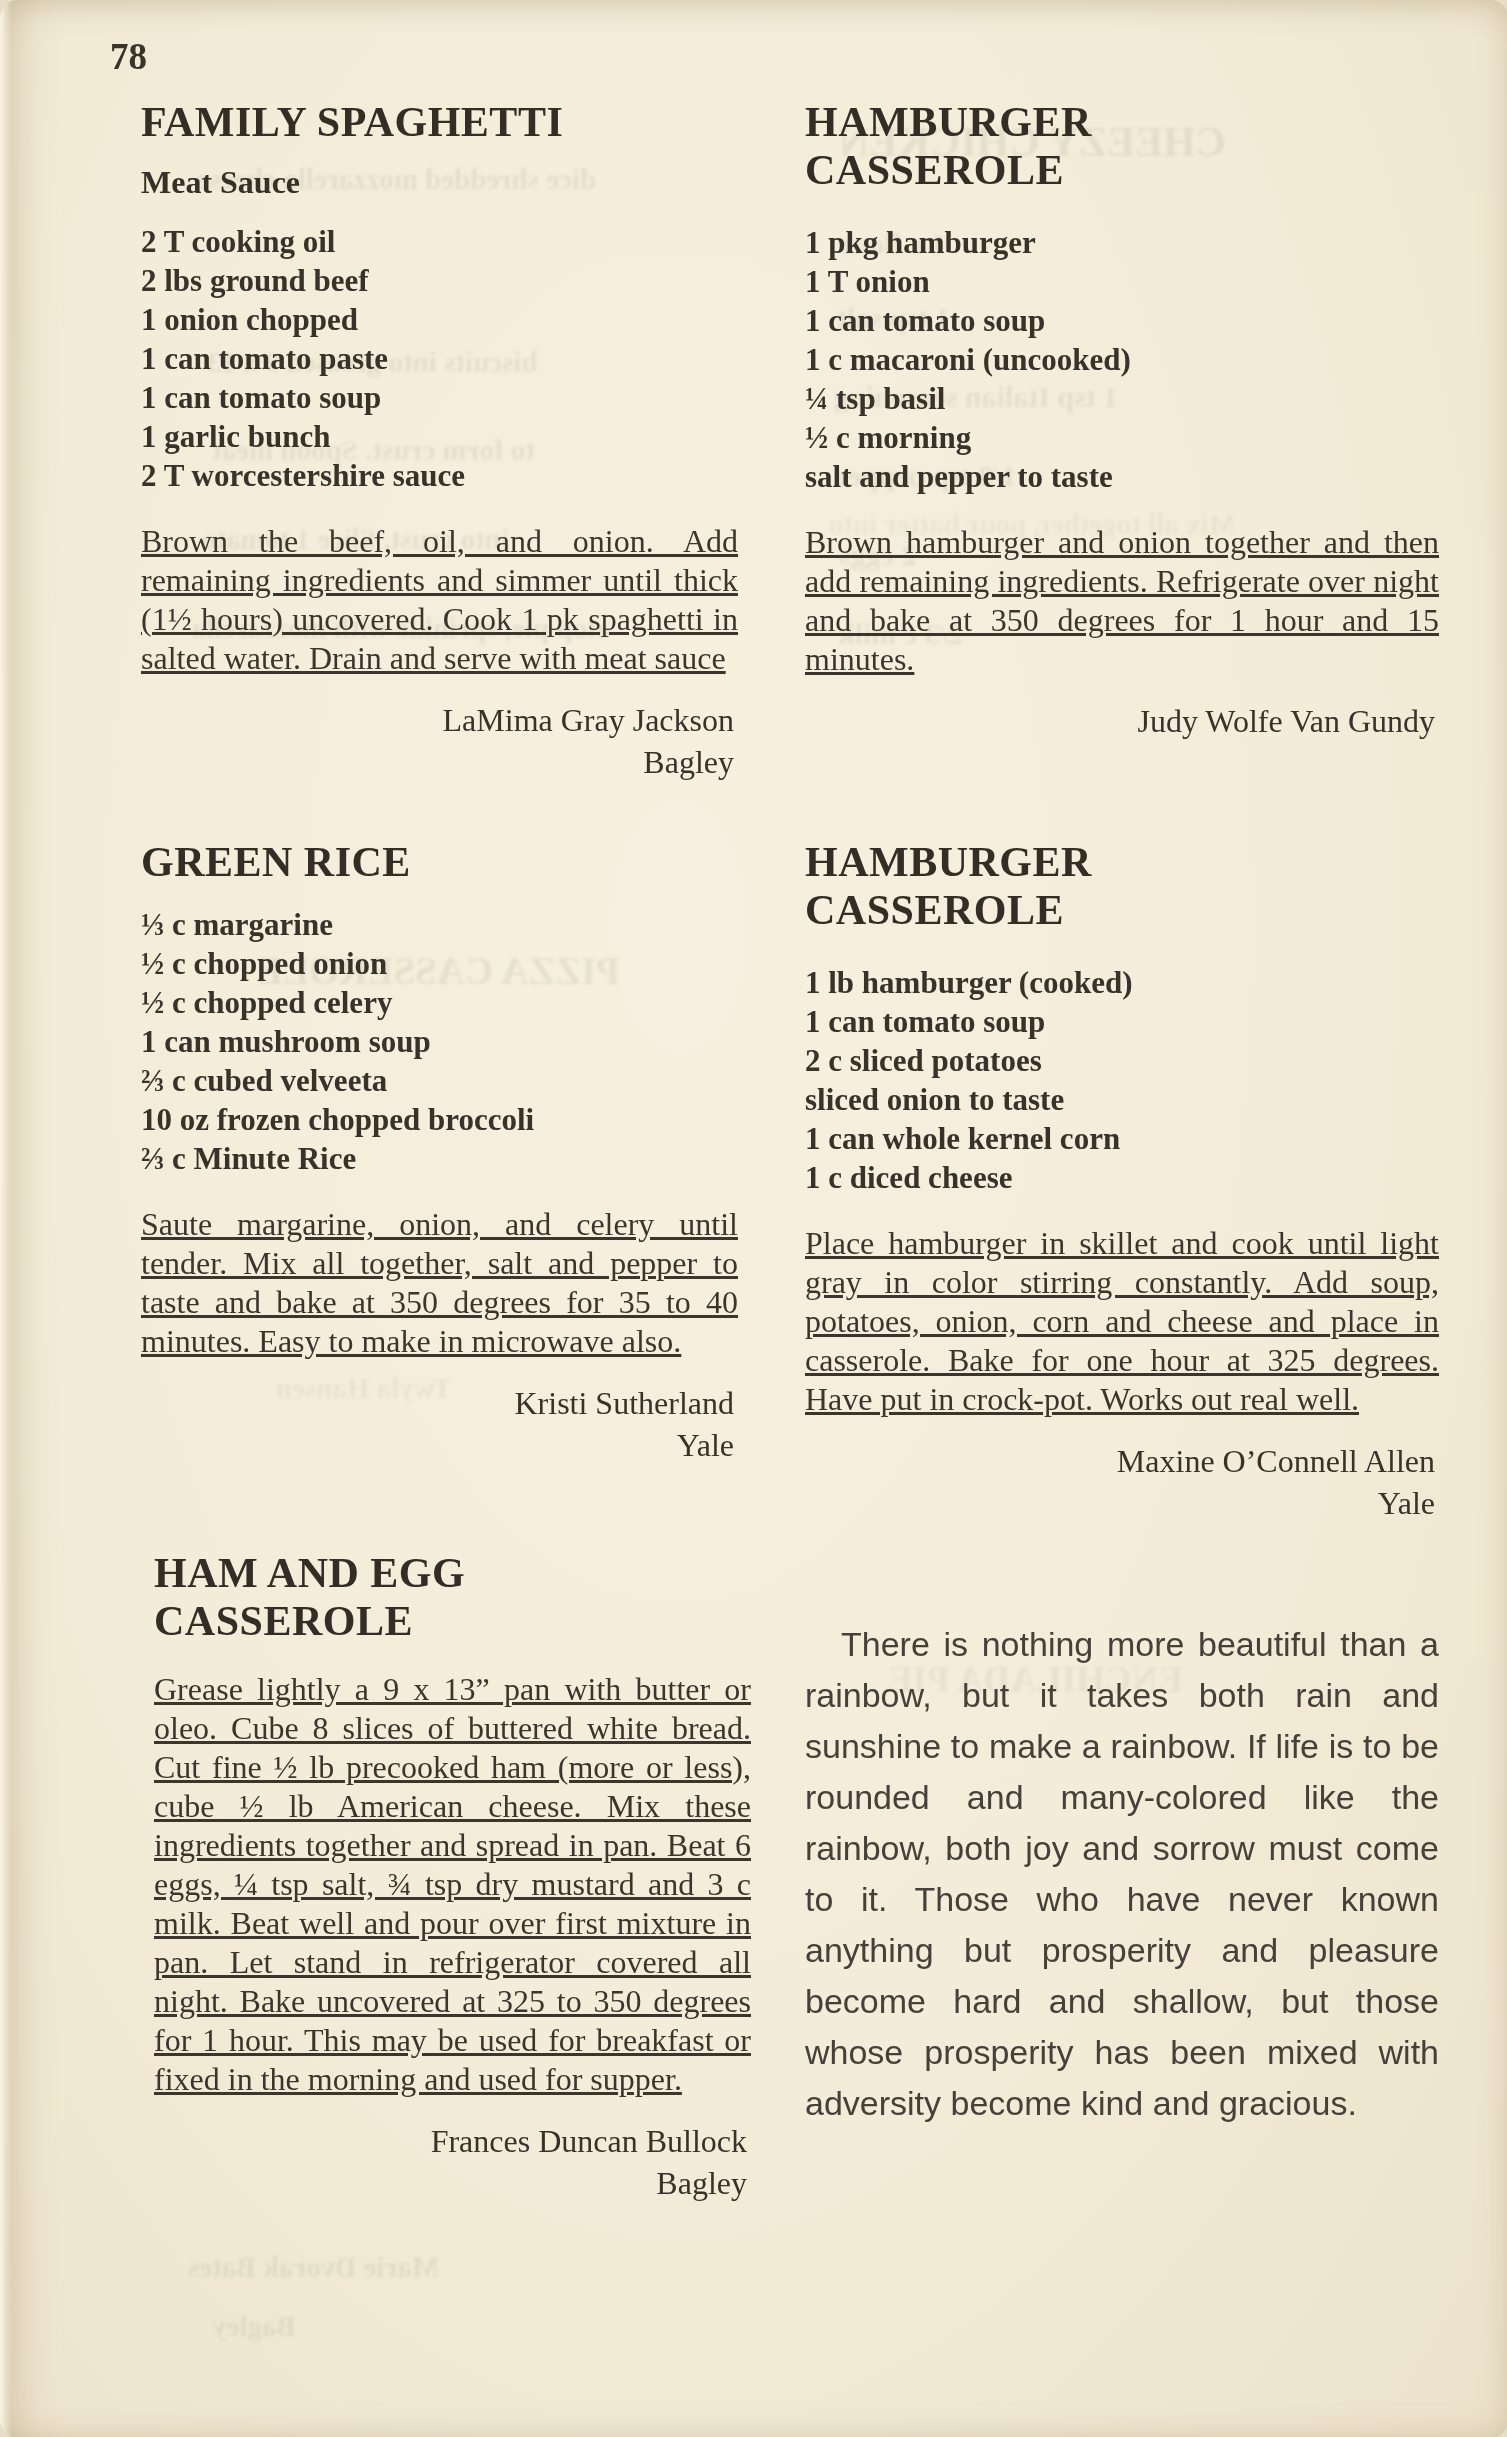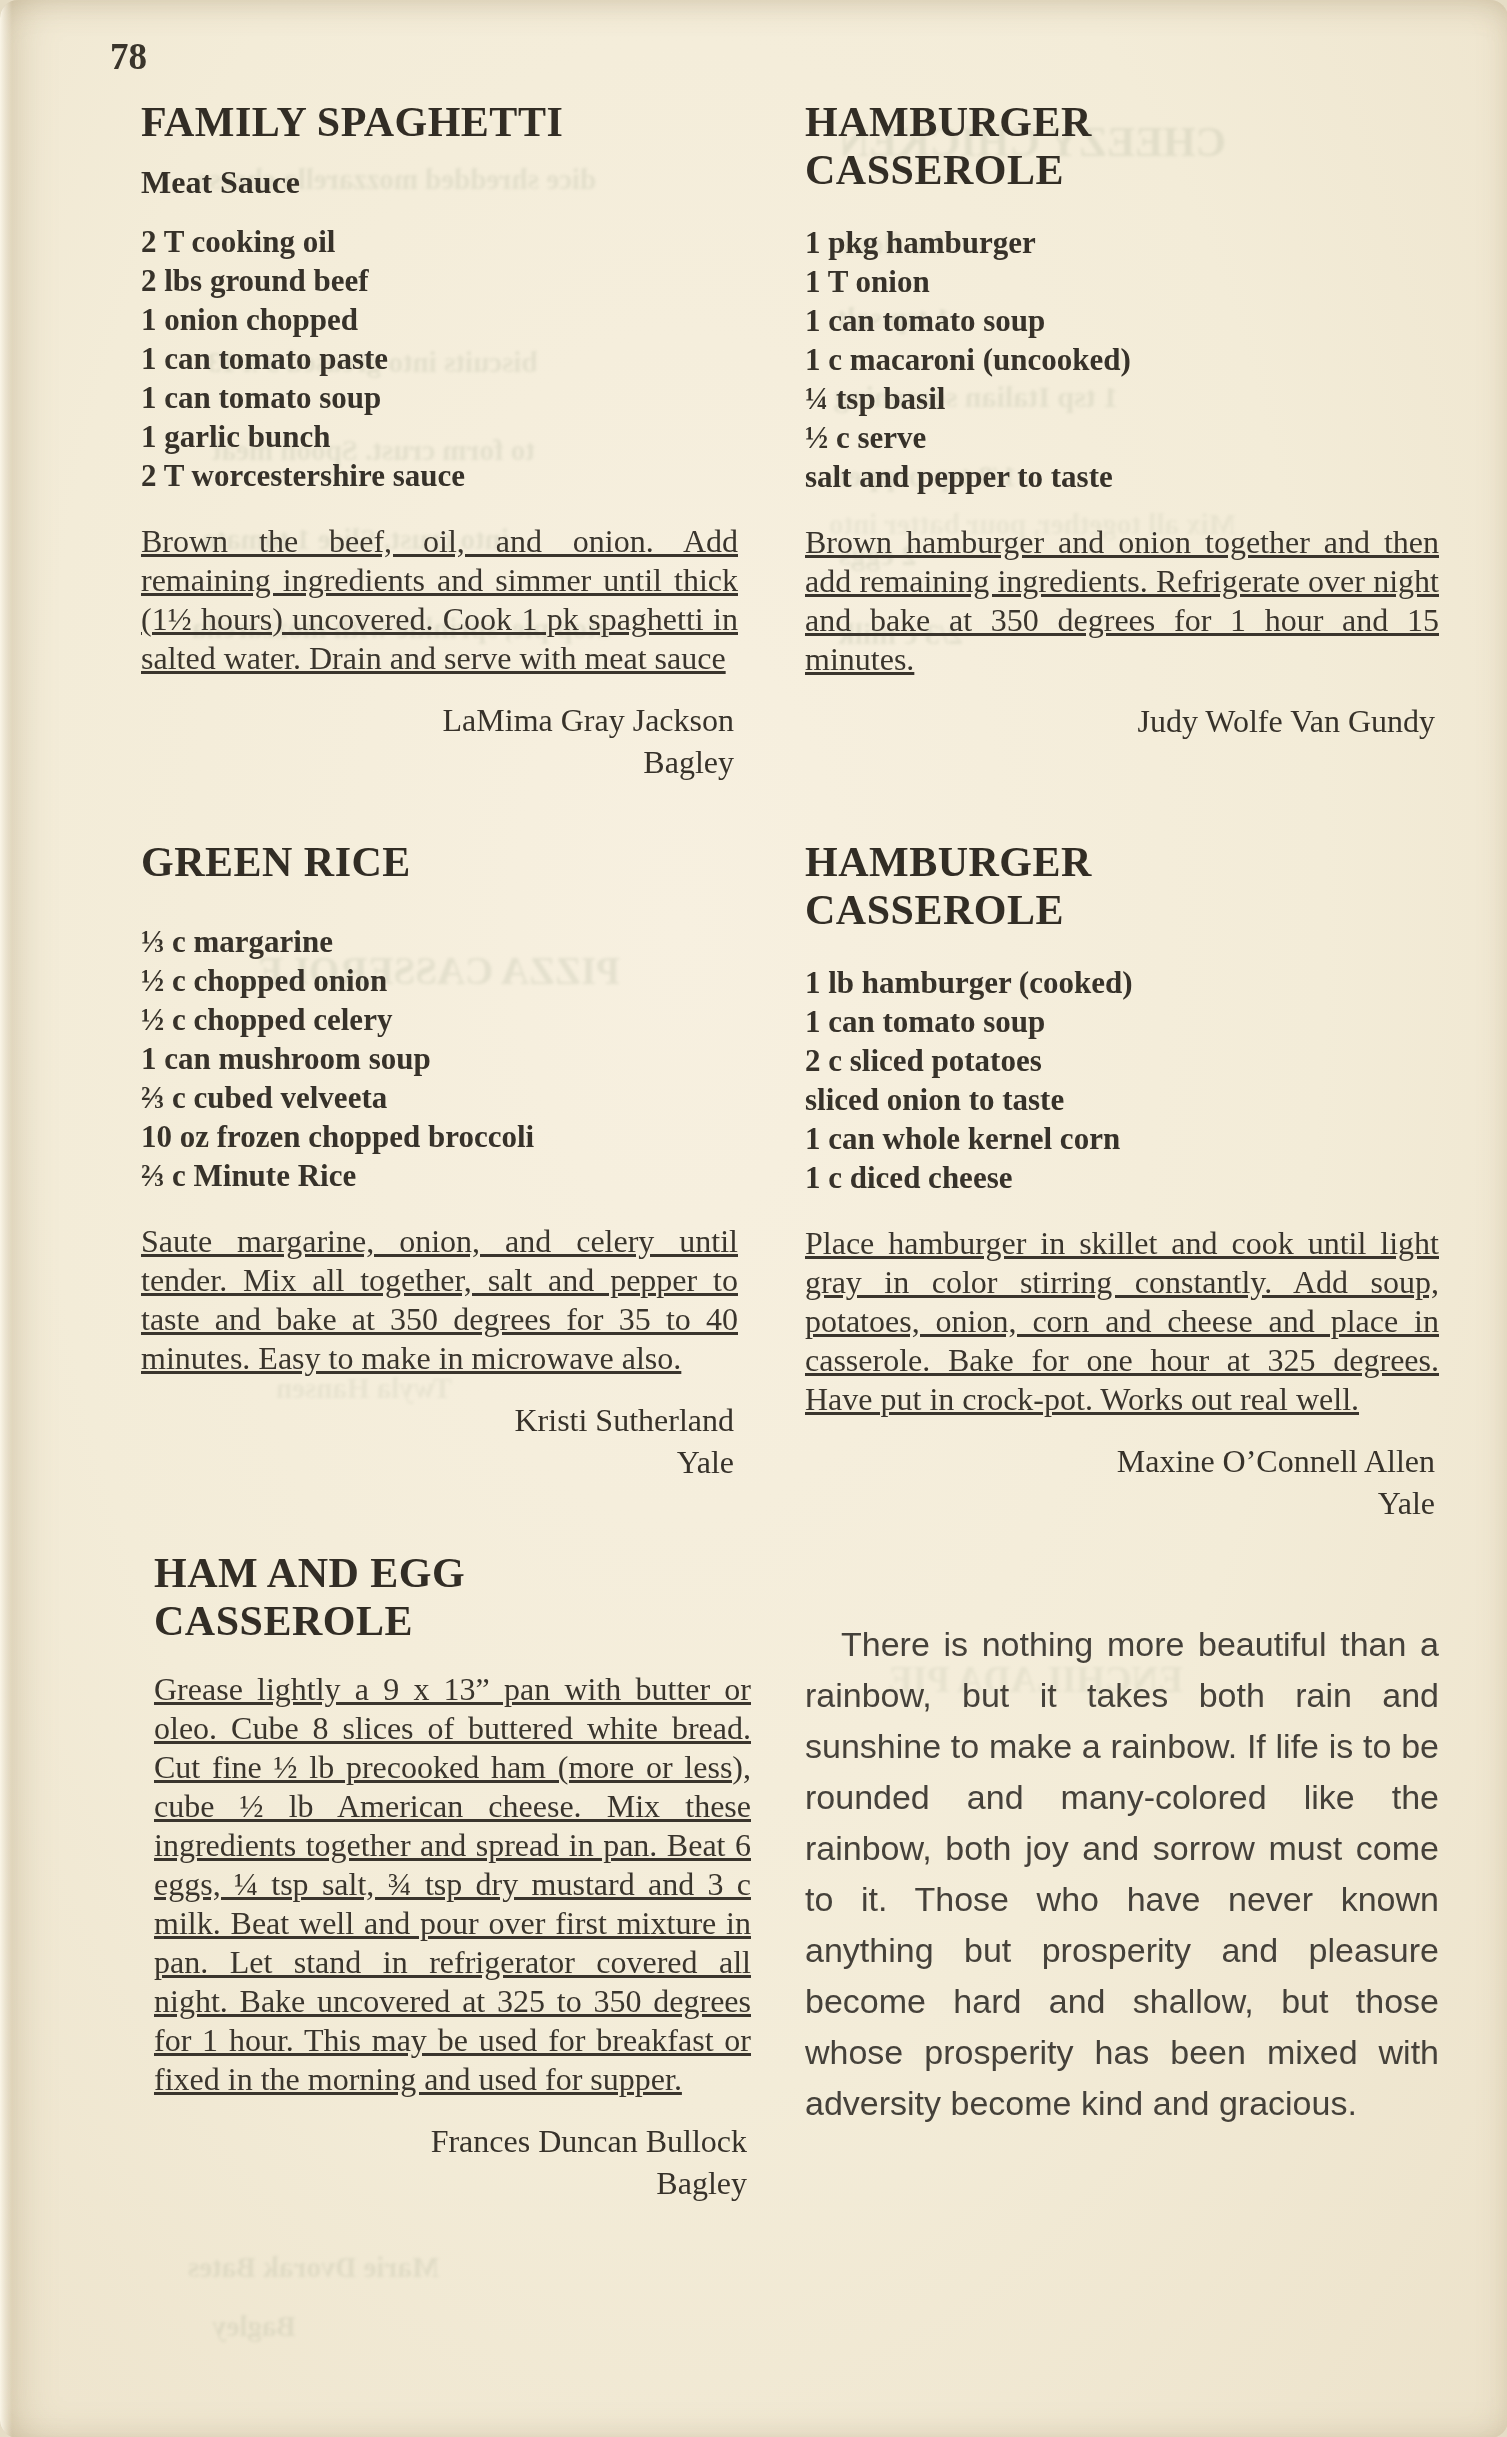--- a/index.html
+++ b/index.html
@@ -98,21 +98,21 @@
       <li>1 can tomato soup</li>
       <li>1 garlic bunch</li>
       <li>2 T worcestershire sauce</li>
     </ul>
     <p class="instructions">Brown the beef, oil, and onion. Add remaining ingredients and simmer until thick (1½ hours) uncovered. Cook 1 pk spaghetti in salted water. Drain and serve with meat sauce</p>
     <p class="attrib">LaMima Gray Jackson</p>
     <p class="attrib">Bagley</p>
   </section>
 
   <section class="sec" style="left:141px;top:839px;width:597px;">
-    <h2 class="recipe-title" style="margin-bottom:35px;">GREEN RICE</h2>
+    <h2 class="recipe-title" style="margin-bottom:18px;">GREEN RICE</h2>
     <ul class="ingredients">
       <li>⅓ c margarine</li>
       <li>½ c chopped onion</li>
       <li>½ c chopped celery</li>
       <li>1 can mushroom soup</li>
       <li>⅔ c cubed velveeta</li>
       <li>10 oz frozen chopped broccoli</li>
       <li>⅔ c Minute Rice</li>
     </ul>
     <p class="instructions">Saute margarine, onion, and celery until tender. Mix all together, salt and pepper to taste and bake at 350 degrees for 35 to 40 minutes. Easy to make in microwave also.</p>
@@ -130,21 +130,21 @@
 
   <section class="sec" style="left:805px;top:99px;width:634px;">
     <h2 class="recipe-title" style="margin-bottom:28px;">HAMBURGER
 CASSEROLE</h2>
     <ul class="ingredients">
       <li>1 pkg hamburger</li>
       <li>1 T onion</li>
       <li>1 can tomato soup</li>
       <li>1 c macaroni (uncooked)</li>
       <li>¼ tsp basil</li>
-      <li>½ c serve</li>
+      <li>½ c morning</li>
       <li>salt and pepper to taste</li>
     </ul>
     <p class="instructions">Brown hamburger and onion together and then add remaining ingredients. Refrigerate over night and bake at 350 degrees for 1 hour and 15 minutes.</p>
     <p class="attrib">Judy Wolfe Van Gundy</p>
   </section>
 
   <section class="sec" style="left:805px;top:839px;width:634px;">
     <h2 class="recipe-title" style="margin-bottom:28px;">HAMBURGER
 CASSEROLE</h2>
     <ul class="ingredients">

